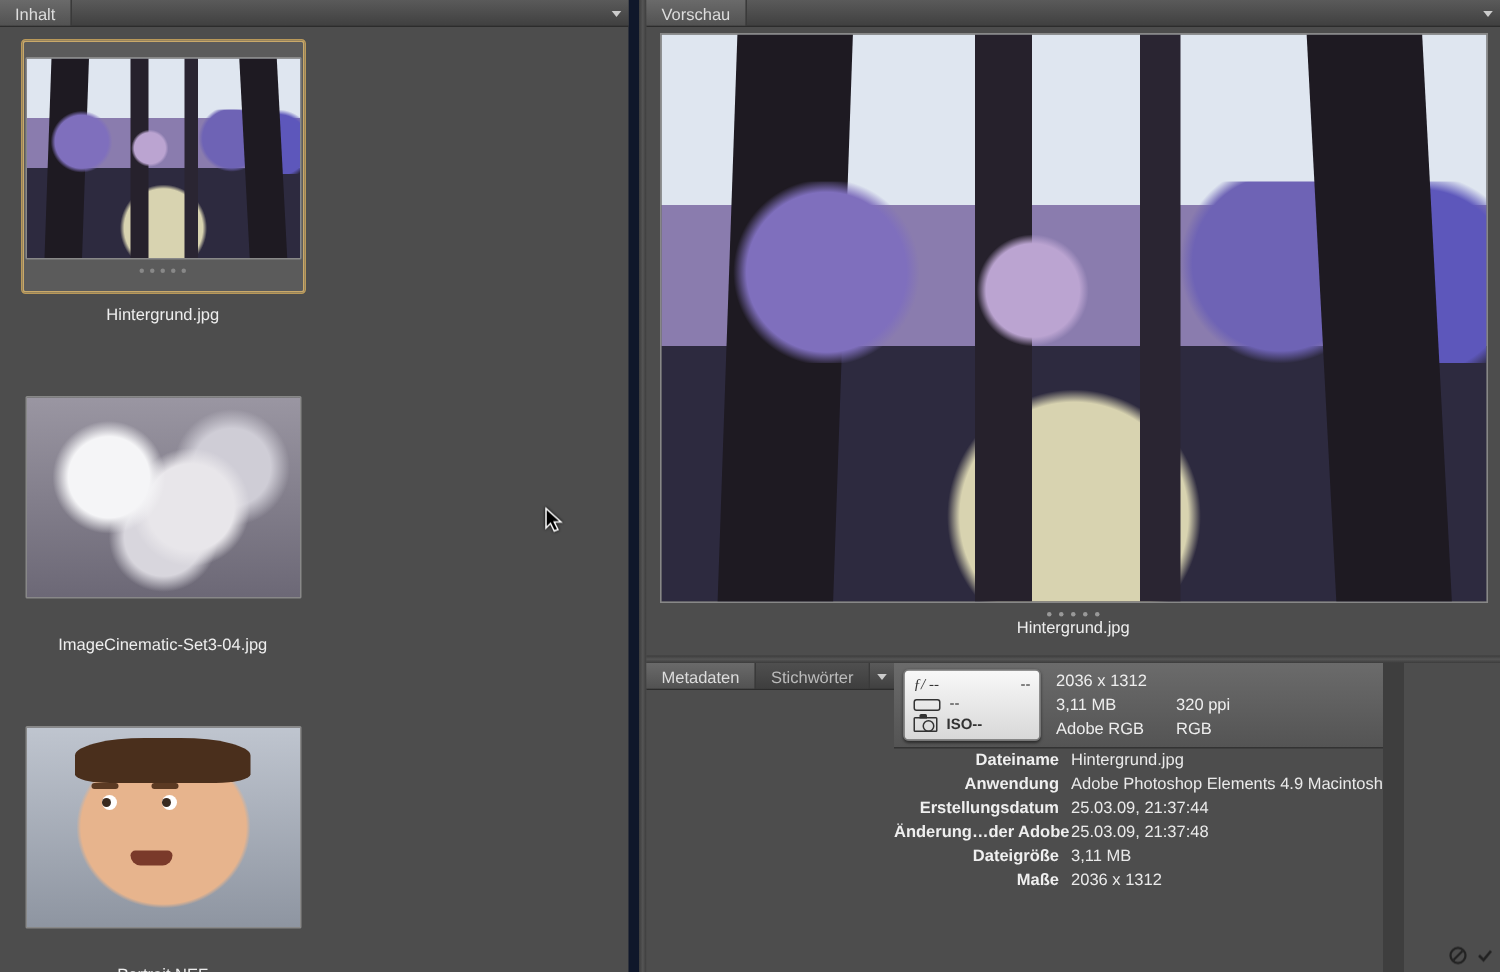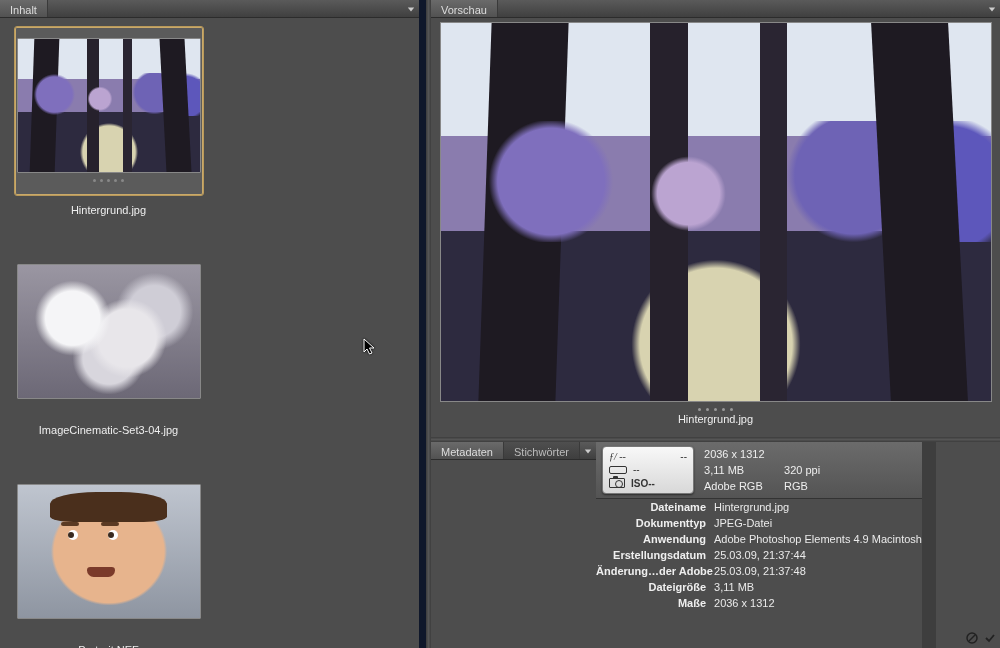--- a/index.html
+++ b/index.html
@@ -198,24 +198,20 @@
               <div>RGB</div>
             </div>
           </div>
 
           <div class="props" id="props">
               <div class="prop-row">
                 <div class="prop-label">Dateiname</div>
                 <div class="prop-value">Hintergrund.jpg</div>
               </div>
               <div class="prop-row">
-                <div class="prop-label">Dokumenttyp</div>
-                <div class="prop-value">JPEG-Datei</div>
-              </div>
-              <div class="prop-row">
                 <div class="prop-label">Anwendung</div>
                 <div class="prop-value">Adobe Photoshop Elements 4.9 Macintosh</div>
               </div>
               <div class="prop-row">
                 <div class="prop-label">Erstellungsdatum</div>
                 <div class="prop-value">25.03.09, 21:37:44</div>
               </div>
               <div class="prop-row">
                 <div class="prop-label">Änderung…der Adobe</div>
                 <div class="prop-value">25.03.09, 21:37:48</div>

